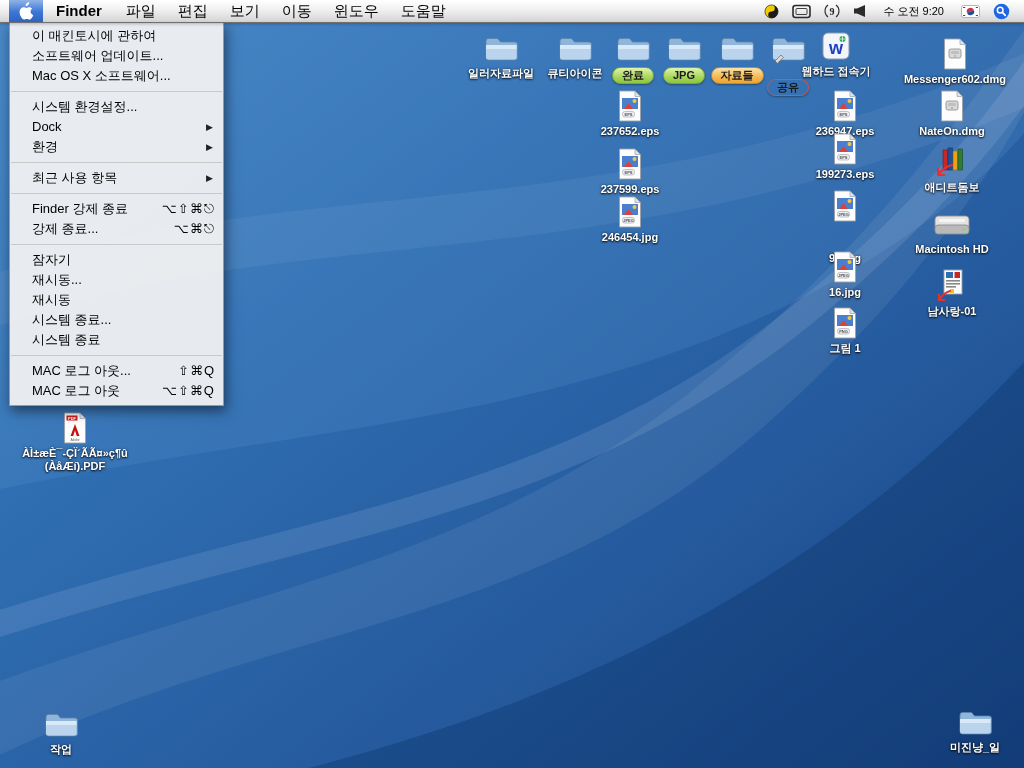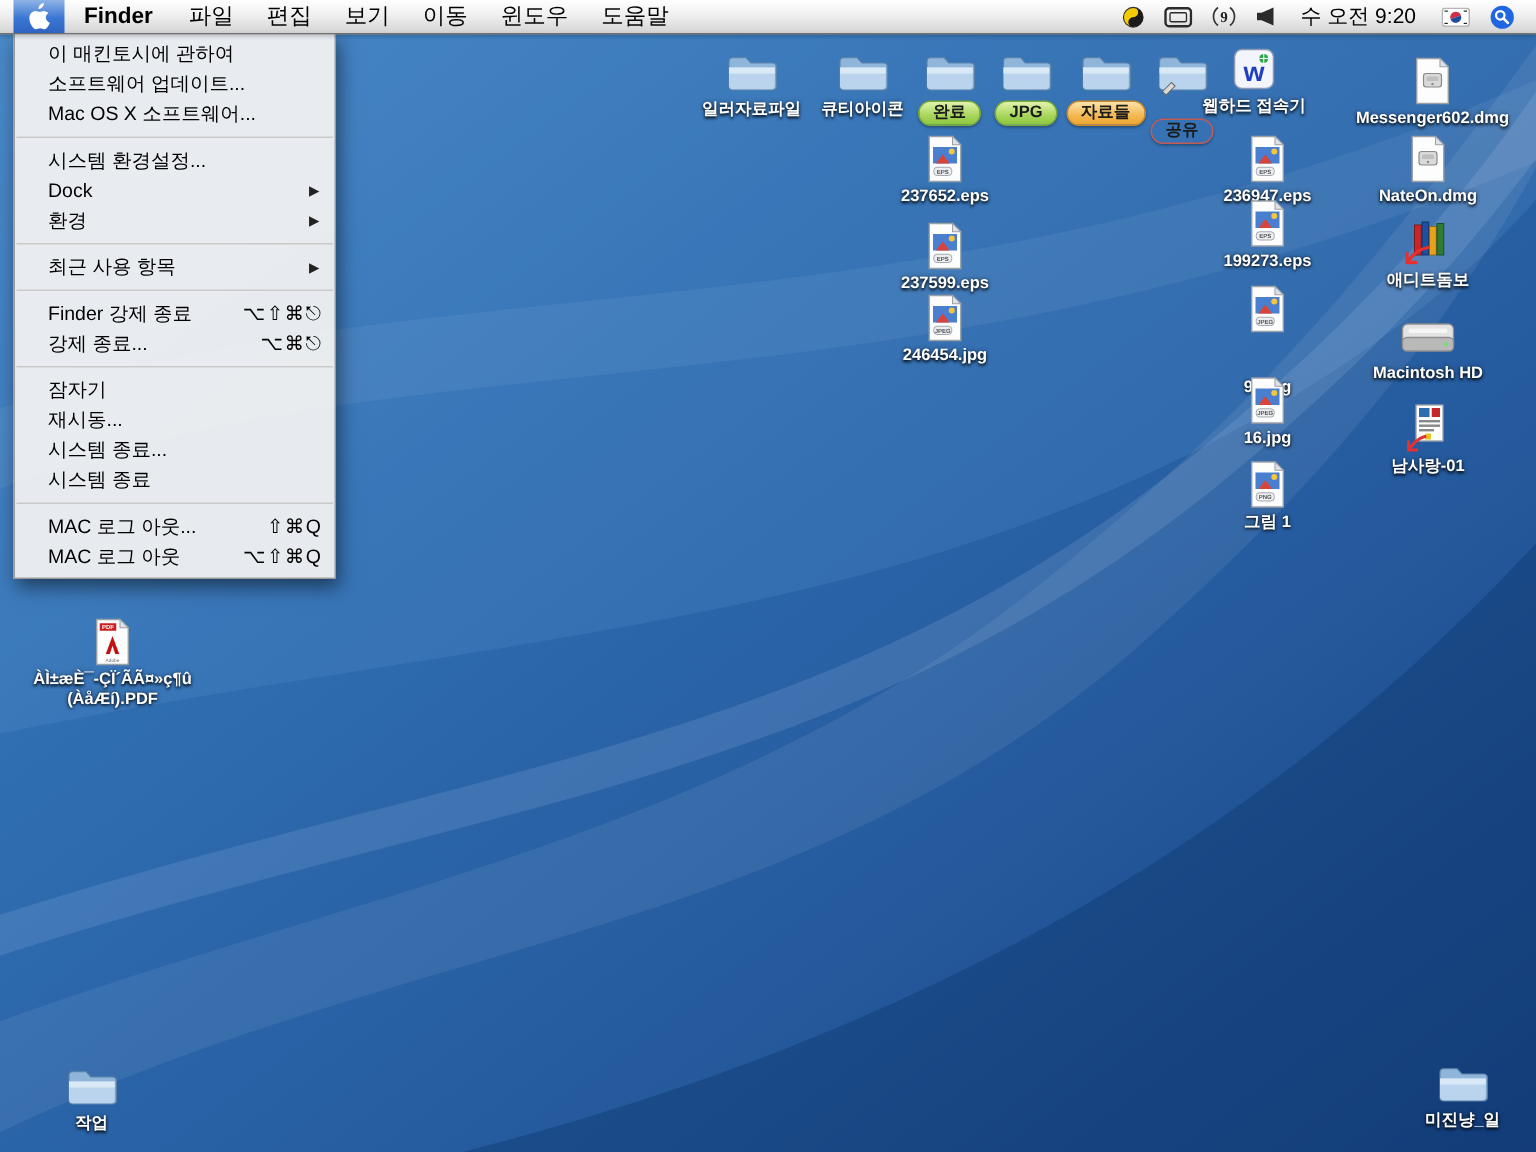--- a/index.html
+++ b/index.html
@@ -10,21 +10,21 @@
   
   .menubar{position:absolute;left:0;top:0;width:1024px;height:22px;z-index:70;
     background:linear-gradient(#ffffff,#f0f0f0 45%,#d9d9d9 90%,#cfcfcf);
     border-bottom:1px solid #707070;display:flex;align-items:center;
     box-shadow:0 1px 3px rgba(0,0,0,.25);}
   .apple-btn{width:34px;height:22px;display:flex;align-items:center;justify-content:center;
     background:linear-gradient(#8fb3e6,#3b76d4 55%,#2f63c0);margin-left:9px;}
   .mb-item{font-size:15px;color:#000;padding:0 11px;height:22px;line-height:22px;}
   .mb-item.bold{font-weight:bold;padding:0 13px;}
   .mb-right{margin-left:auto;display:flex;align-items:center;gap:13px;padding-right:14px;}
-  .mb-clock{font-size:14px;color:#000;margin:0 4px;}
+  .mb-clock{font-size:11px;color:#000;margin:0 4px;}
   .statusicon{display:flex;align-items:center;justify-content:center;height:22px;}
 
   
   .apple-menu{position:absolute;left:9px;top:22px;width:213px;z-index:60;
     background:rgba(242,242,242,0.94);border:1px solid #9b9b9b;border-top:none;
     box-shadow:2px 5px 12px rgba(0,0,0,.5);padding:4px 0;}
   .am-item{height:20px;line-height:20px;padding:0 8px 0 22px;font-size:13px;color:#000;
     display:flex;align-items:center;white-space:nowrap;}
   .am-short{margin-left:auto;letter-spacing:1px;font-size:13px;}
   .am-arrow{margin-left:auto;font-size:9px;color:#222;padding-right:2px;}
@@ -453,20 +453,23 @@
       <span class="am-short">⌥⌘⎋</span>
     </div>
     <div class="am-sep"></div>
     <div class="am-item">
       <span>잠자기</span>
     </div>
     <div class="am-item">
       <span>재시동...</span>
     </div>
     <div class="am-item">
+      <span>재시동</span>
+    </div>
+    <div class="am-item">
       <span>시스템 종료...</span>
     </div>
     <div class="am-item">
       <span>시스템 종료</span>
     </div>
     <div class="am-sep"></div>
     <div class="am-item">
       <span>MAC 로그 아웃...</span>
       <span class="am-short">⇧⌘Q</span>
     </div>

